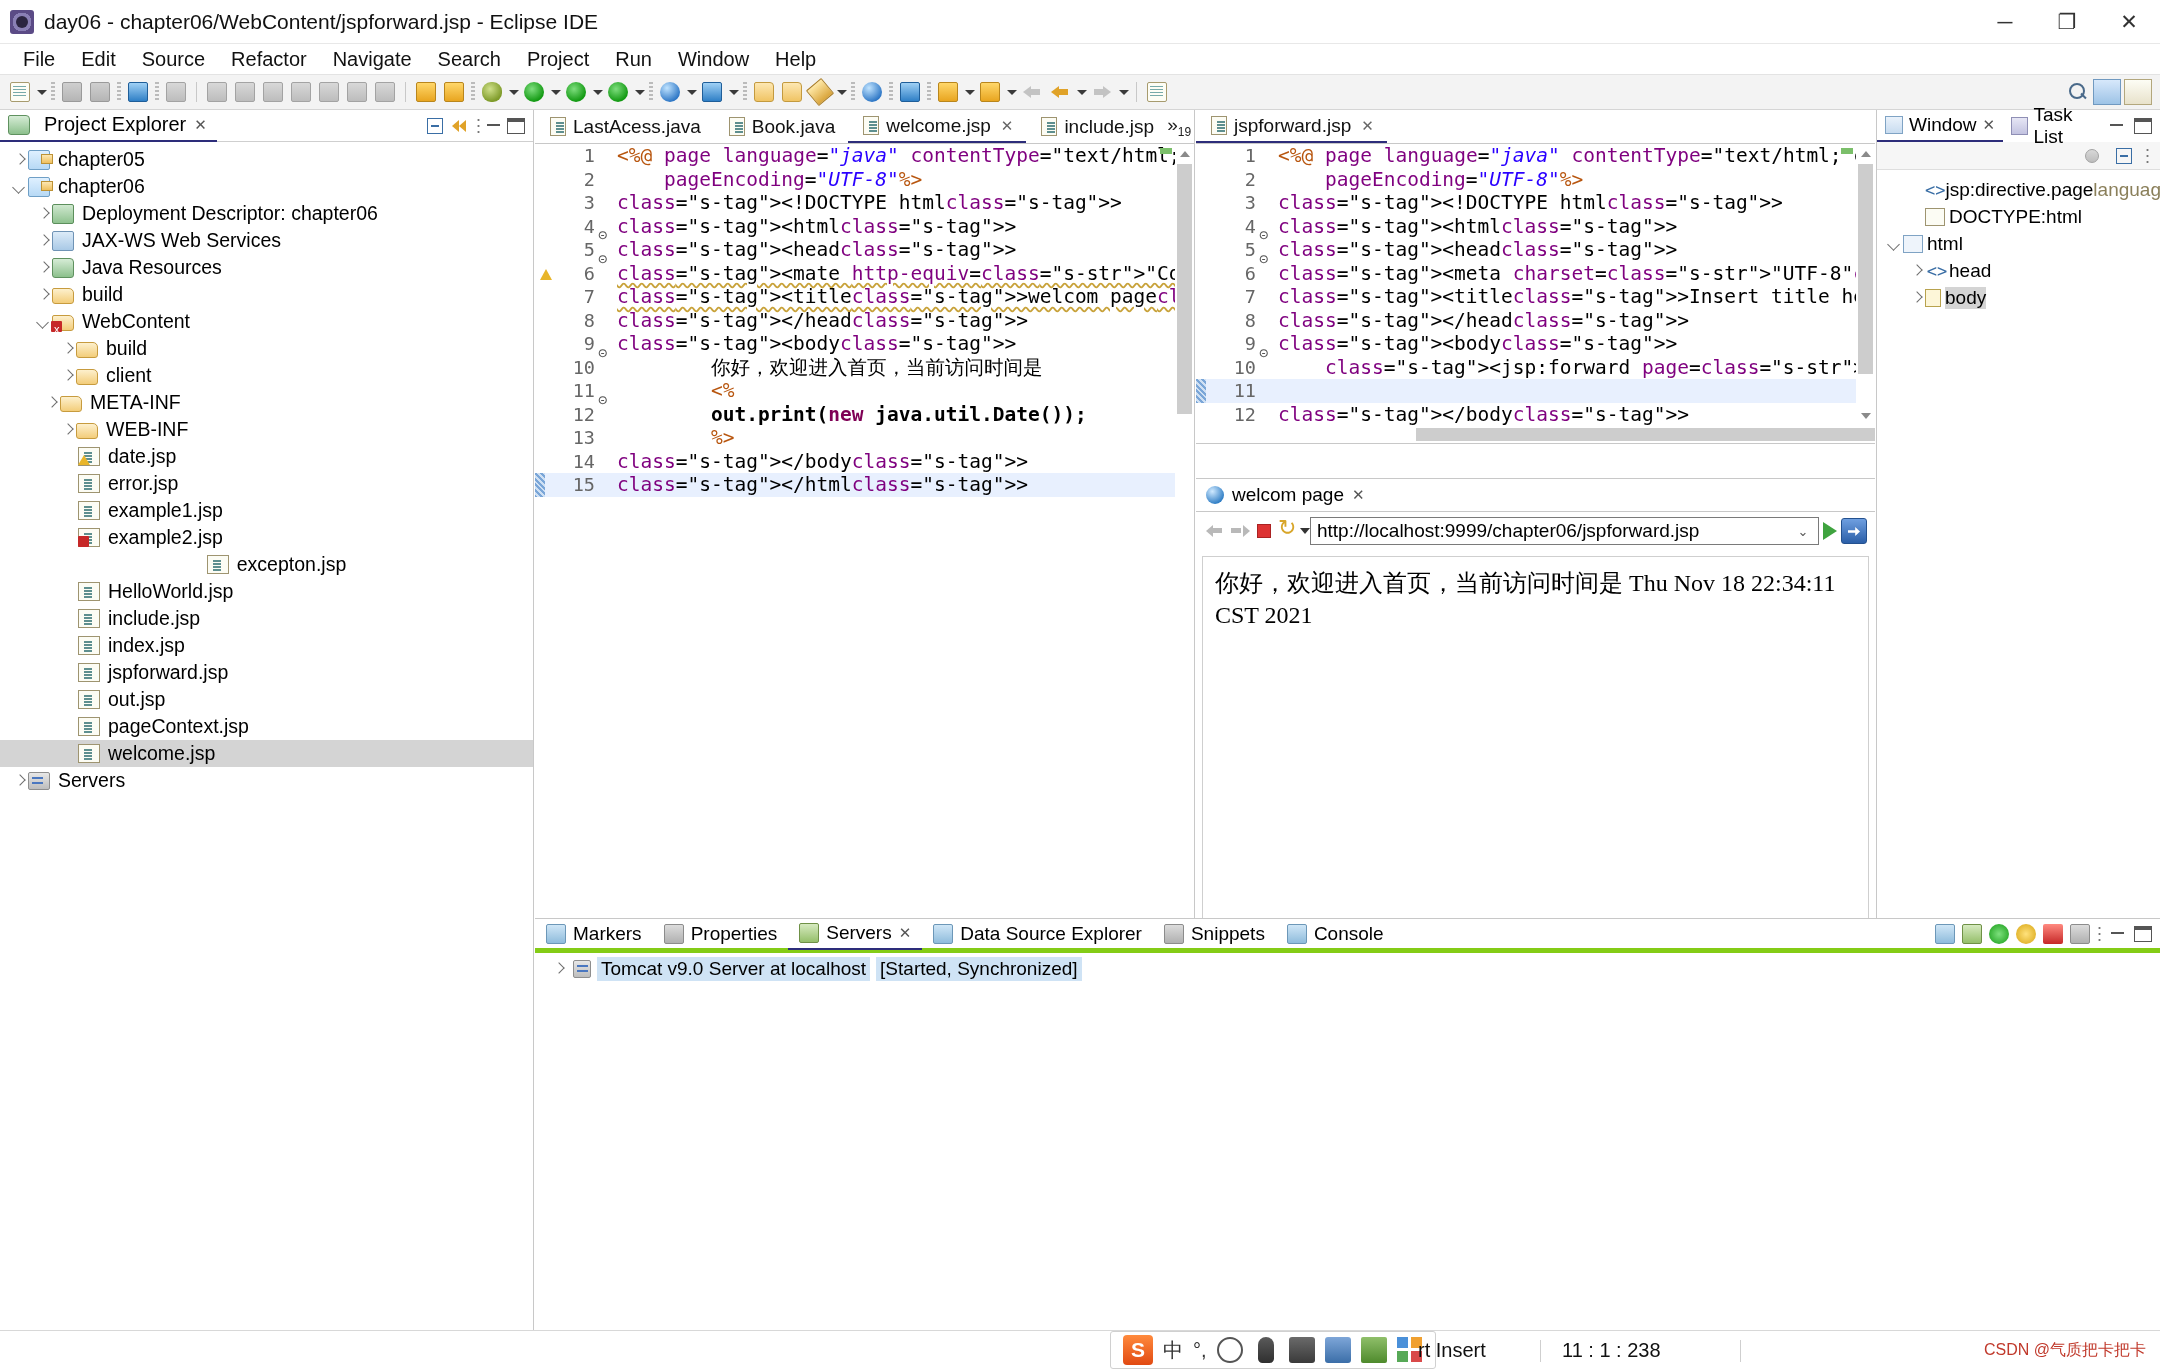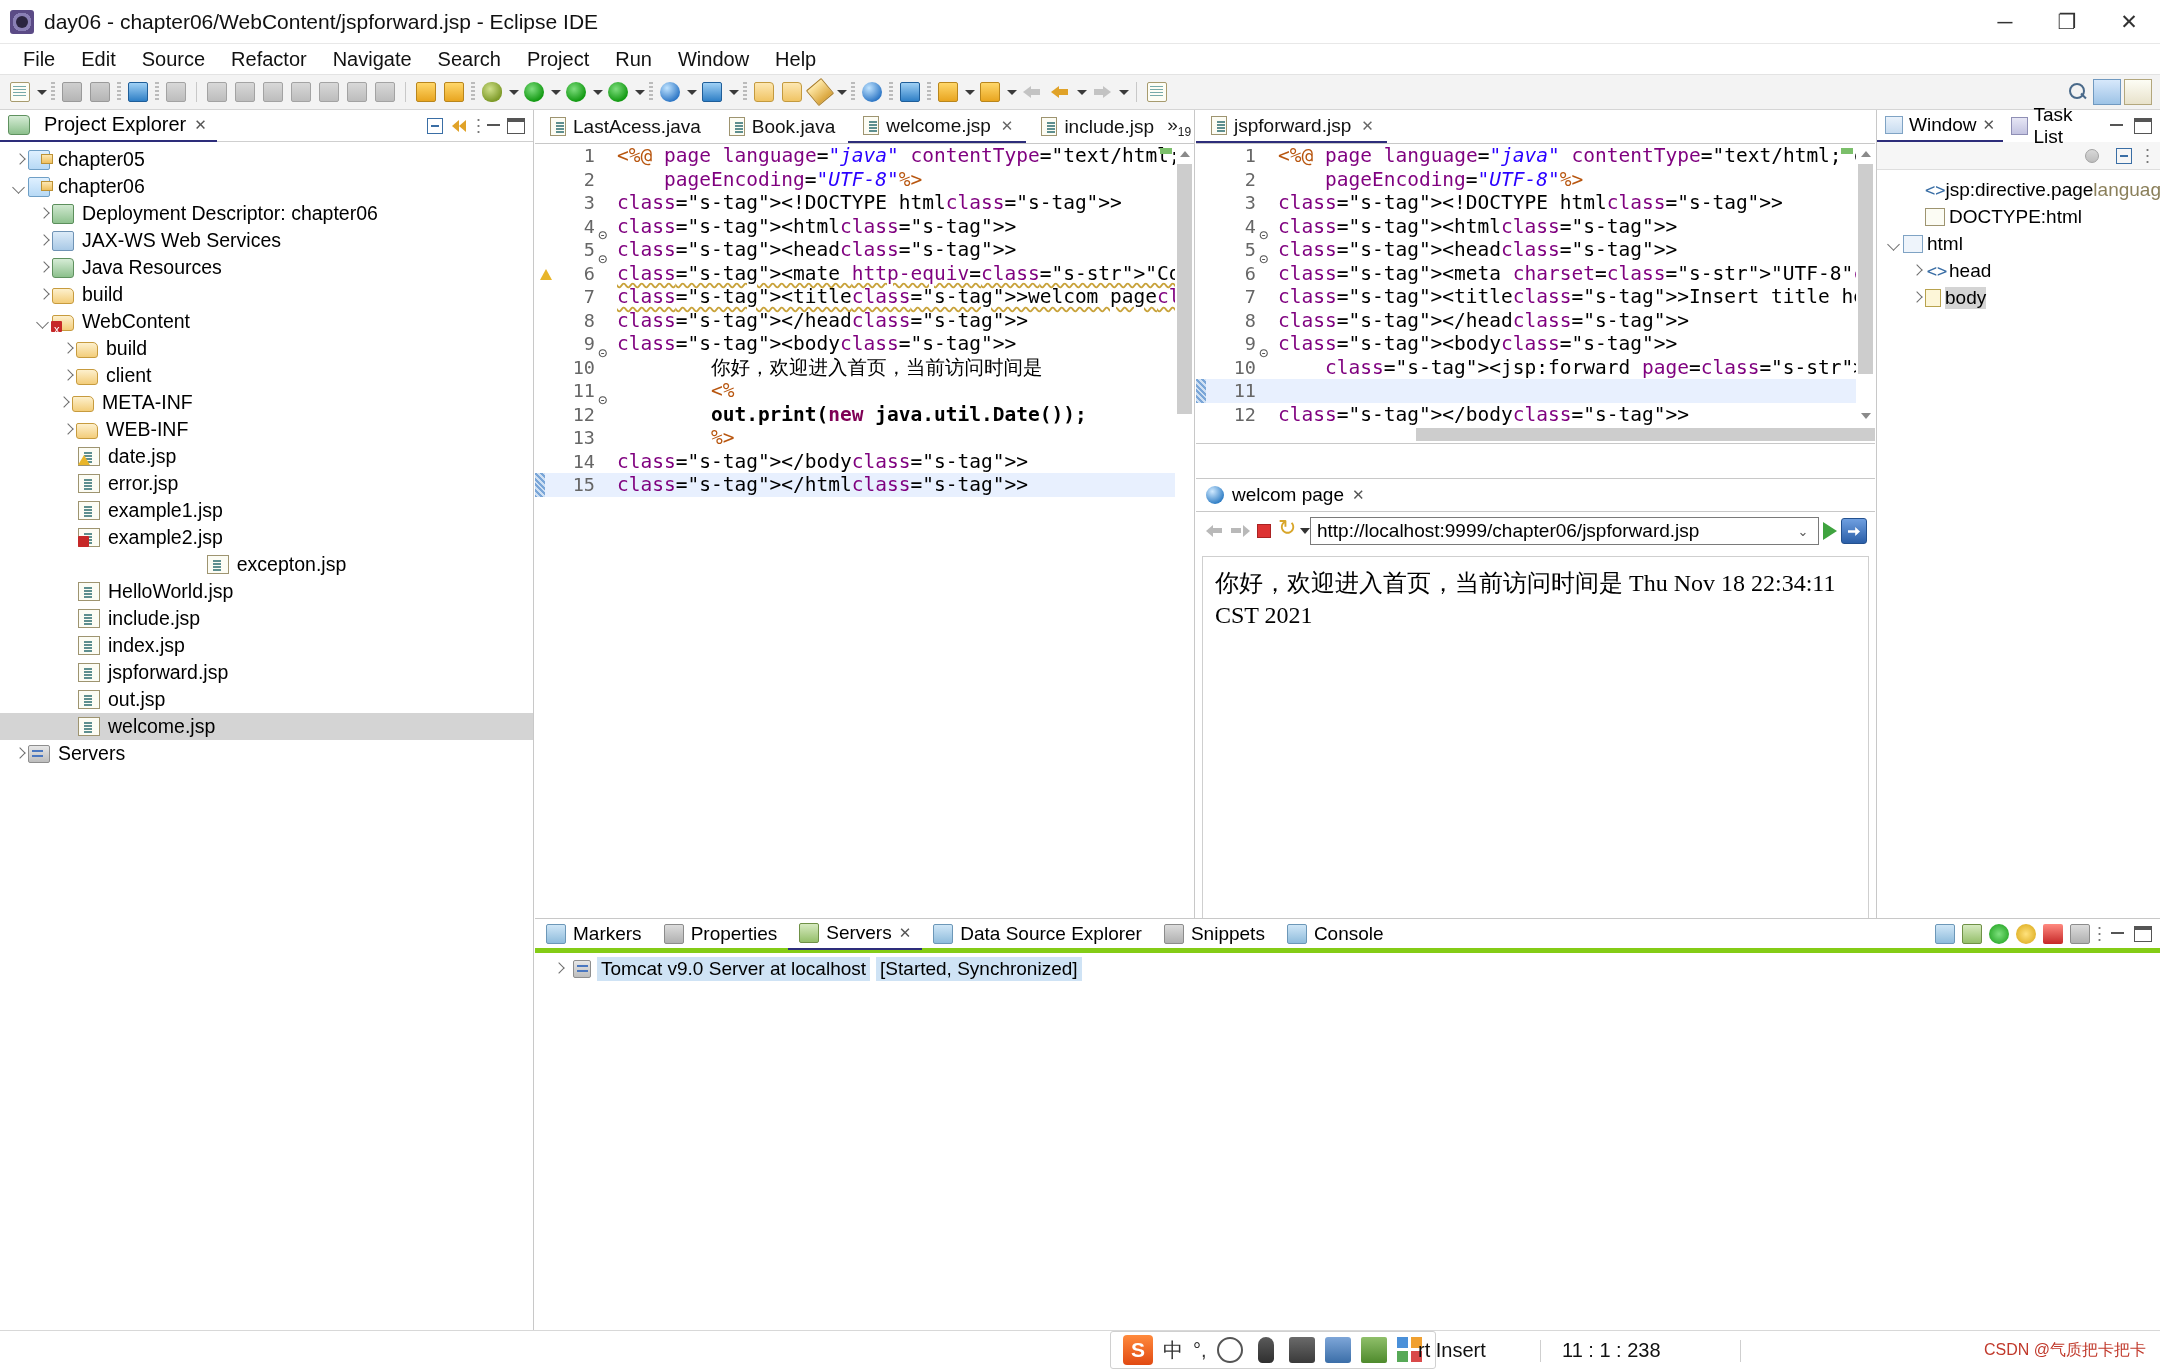--- a/index.html
+++ b/index.html
@@ -505,21 +505,21 @@
         <div class="row" style="padding-left: 58px;">
           <span class="twisty closed"></span>
           <span class="ticon i-folder"></span>
           <span class="lbl">build</span>
         </div>
         <div class="row" style="padding-left: 58px;">
           <span class="twisty closed"></span>
           <span class="ticon i-folder"></span>
           <span class="lbl">client</span>
         </div>
-        <div class="row" style="padding-left: 54px;">
+        <div class="row" style="padding-left: 42px;">
           <span class="twisty closed"></span>
           <span class="ticon i-folder"></span>
           <span class="lbl">META-INF</span>
         </div>
         <div class="row" style="padding-left: 58px;">
           <span class="twisty closed"></span>
           <span class="ticon i-folder"></span>
           <span class="lbl">WEB-INF</span>
         </div>
         <div class="row" style="padding-left: 58px;">
@@ -564,20 +564,25 @@
         </div>
         <div class="row" style="padding-left: 58px;">
           <span class="twisty"></span>
           <span class="ticon i-jsp"></span>
           <span class="lbl">jspforward.jsp</span>
         </div>
         <div class="row" style="padding-left: 58px;">
           <span class="twisty"></span>
           <span class="ticon i-jsp"></span>
           <span class="lbl">out.jsp</span>
+        </div>
+        <div class="row" style="padding-left: 58px;">
+          <span class="twisty"></span>
+          <span class="ticon i-jsp"></span>
+          <span class="lbl">pageContext.jsp</span>
         </div>
         <div class="row selected" style="padding-left: 58px;">
           <span class="twisty"></span>
           <span class="ticon i-jsp"></span>
           <span class="lbl">welcome.jsp</span>
         </div>
         <div class="row" style="padding-left: 10px;">
           <span class="twisty closed"></span>
           <span class="ticon i-server"></span>
           <span class="lbl">Servers</span>

